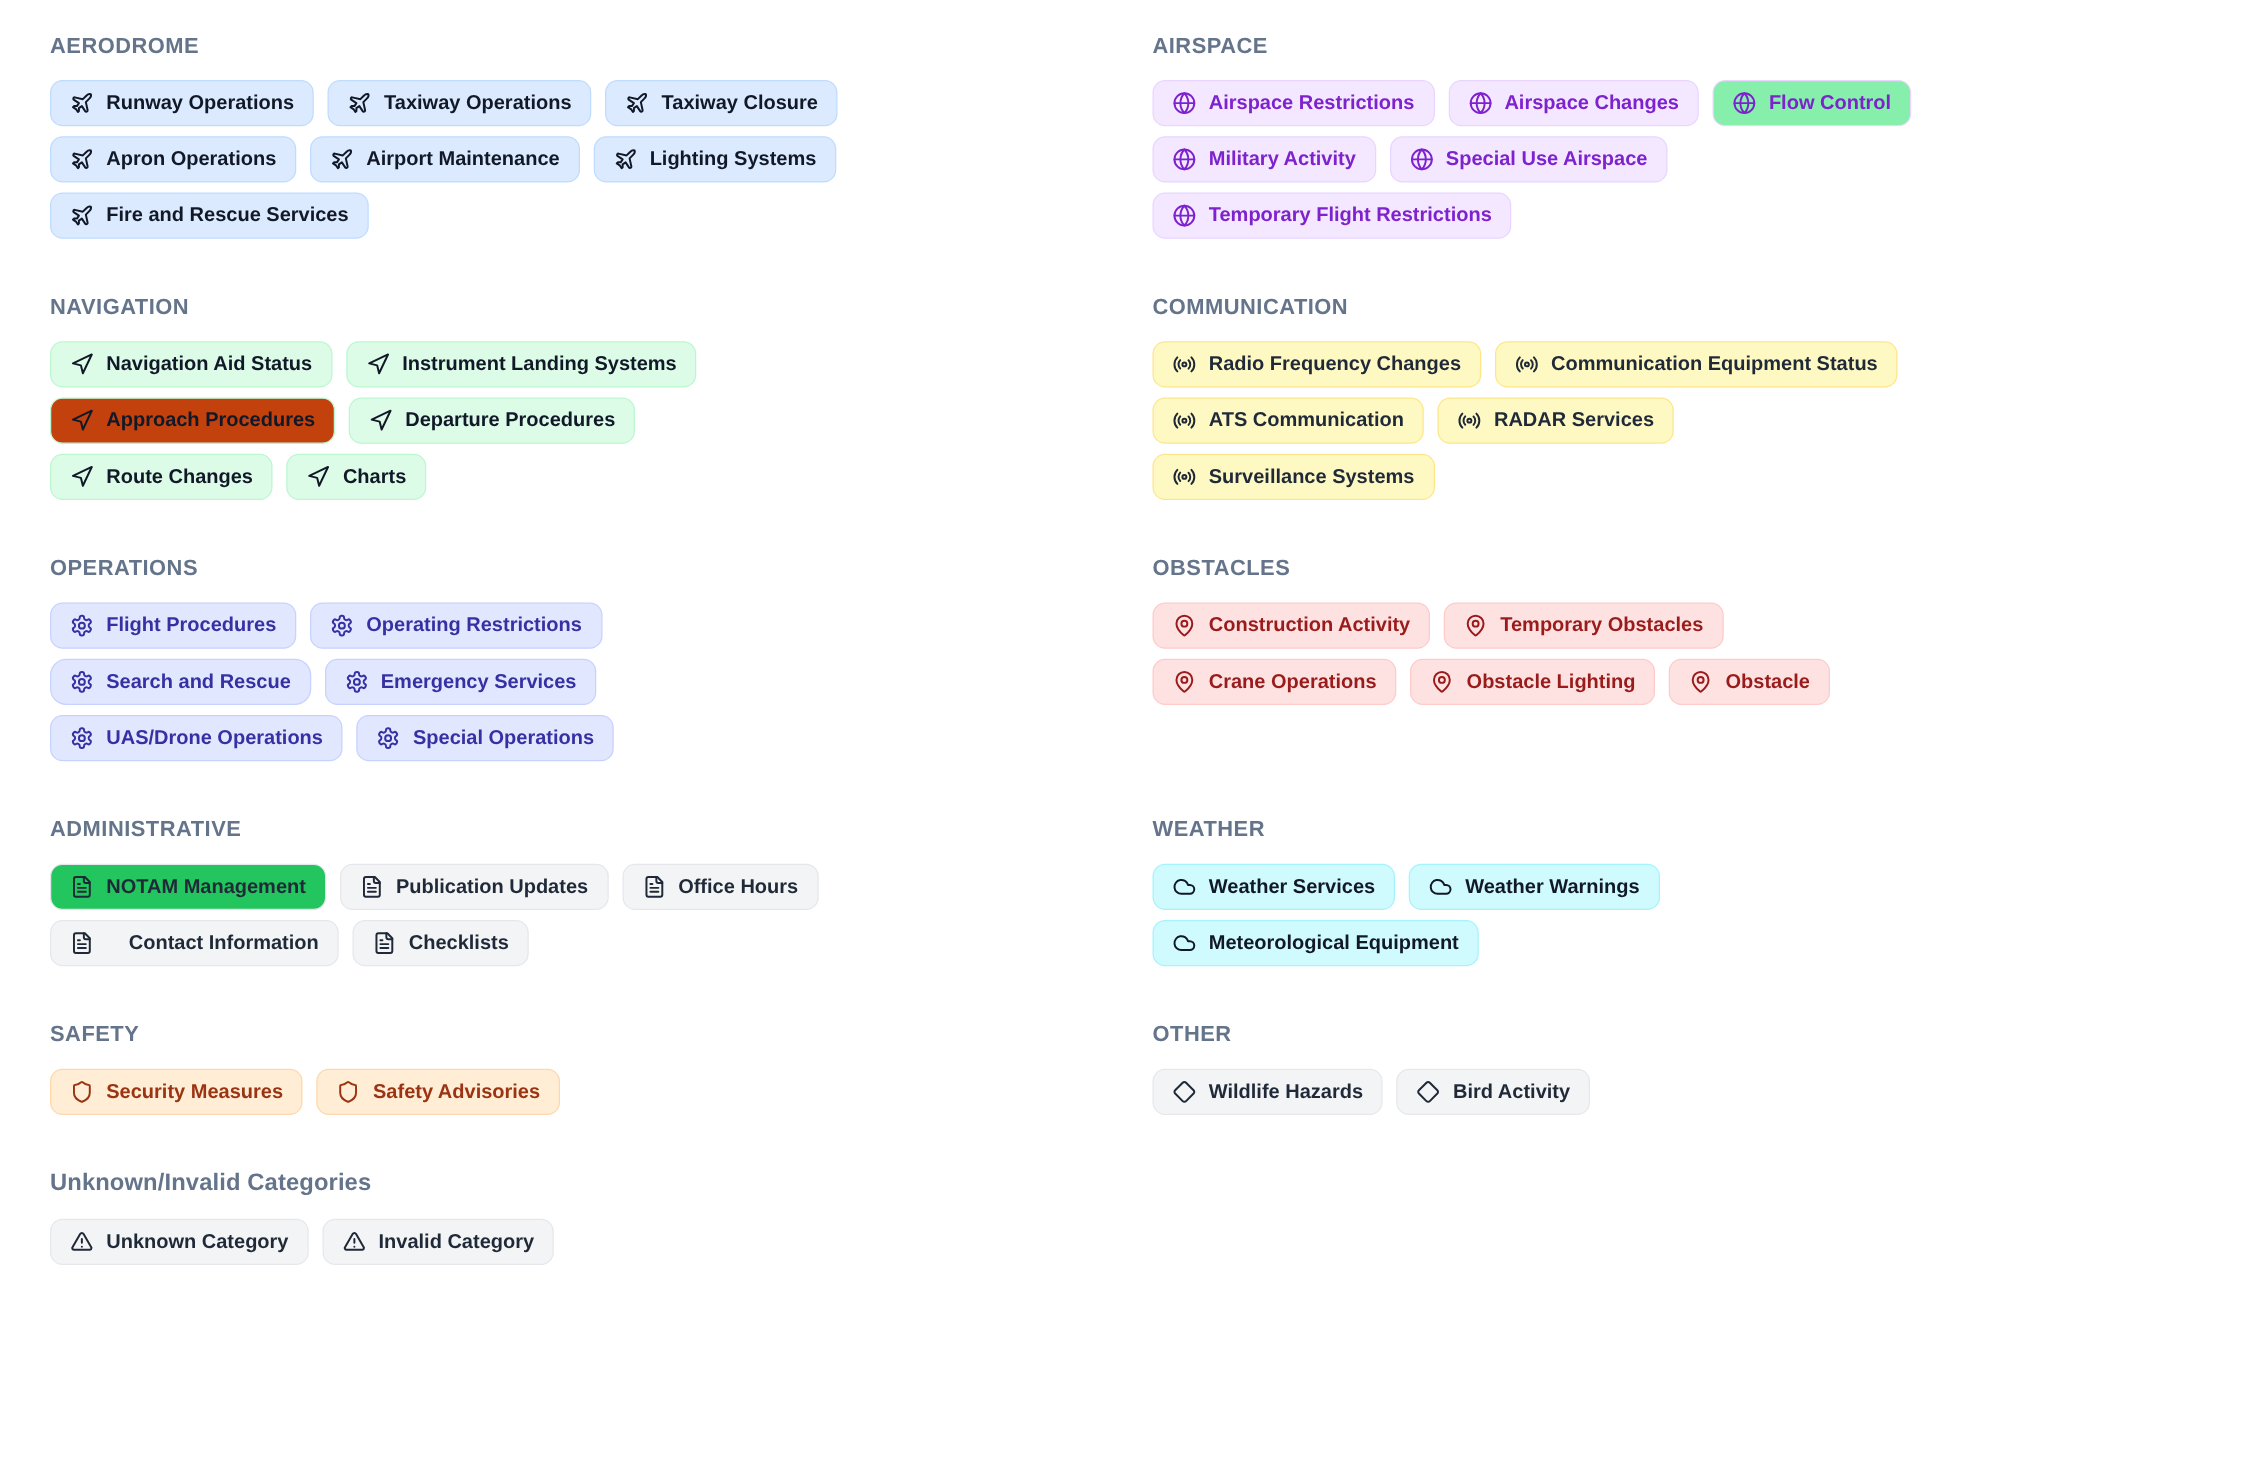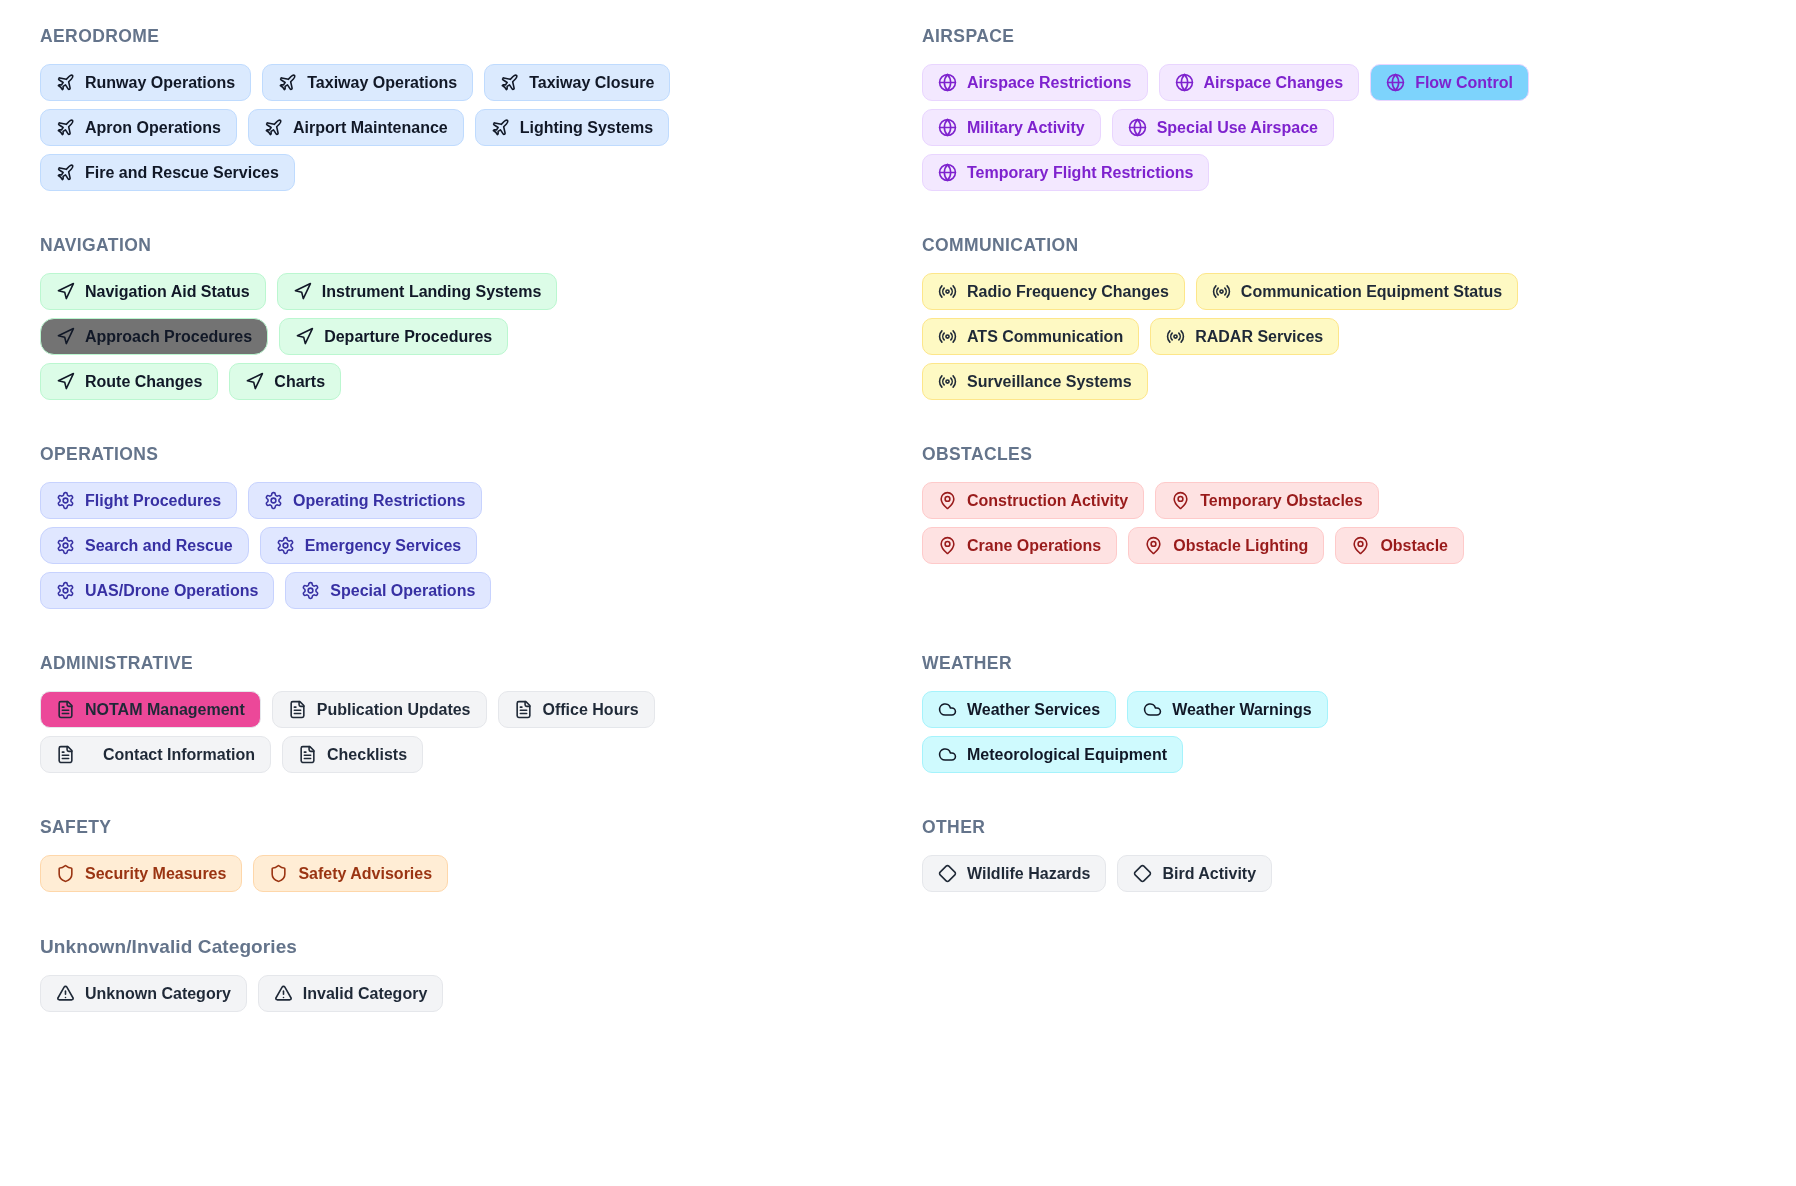--- a/index.html
+++ b/index.html
@@ -156,21 +156,21 @@
           <button class="chip" style="background: rgb(243, 232, 255); border-color: rgb(233, 213, 255); color: rgb(126, 34, 206);">
             <span class="icon">
               <svg viewBox="0 0 24 24" aria-hidden="true">
                 <circle cx="12" cy="12" r="10"></circle>
                 <path d="M12 2a14.5 14.5 0 0 0 0 20 14.5 14.5 0 0 0 0-20"></path>
                 <path d="M2 12h20"></path>
               </svg>
             </span>
             <span>Airspace Changes</span>
           </button>
-          <button class="chip" style="background: #7dd3fc; border-color: rgb(233, 213, 255); color: rgb(126, 34, 206);">
+          <button class="chip" style="background: #86efac; border-color: rgb(233, 213, 255); color: rgb(126, 34, 206);">
             <span class="icon">
               <svg viewBox="0 0 24 24" aria-hidden="true">
                 <circle cx="12" cy="12" r="10"></circle>
                 <path d="M12 2a14.5 14.5 0 0 0 0 20 14.5 14.5 0 0 0 0-20"></path>
                 <path d="M2 12h20"></path>
               </svg>
             </span>
             <span>Flow Control</span>
           </button>
         </div>
@@ -225,21 +225,21 @@
           <button class="chip" style="background: rgb(220, 252, 231); border-color: rgb(187, 247, 208); color: rgb(17, 24, 39);">
             <span class="icon">
               <svg viewBox="0 0 24 24" aria-hidden="true">
                 <polygon points="3 11 22 2 13 21 11 13 3 11"></polygon>
               </svg>
             </span>
             <span>Instrument Landing Systems</span>
           </button>
         </div>
         <div class="chip-row">
-          <button class="chip" style="background: #737373; border-color: rgb(187, 247, 208); color: rgb(17, 24, 39); border-radius: 14px;">
+          <button class="chip" style="background: #c2410c; border-color: rgb(187, 247, 208); color: rgb(17, 24, 39);">
             <span class="icon">
               <svg viewBox="0 0 24 24" aria-hidden="true">
                 <polygon points="3 11 22 2 13 21 11 13 3 11"></polygon>
               </svg>
             </span>
             <span>Approach Procedures</span>
           </button>
           <button class="chip" style="background: rgb(220, 252, 231); border-color: rgb(187, 247, 208); color: rgb(17, 24, 39);">
             <span class="icon">
               <svg viewBox="0 0 24 24" aria-hidden="true">
@@ -456,21 +456,21 @@
             </span>
             <span>Obstacle</span>
           </button>
         </div>
       </div>
     </section>
     <section>
       <h2 class="section-title" style="color: rgb(100, 116, 139);">ADMINISTRATIVE</h2>
       <div class="rows">
         <div class="chip-row">
-          <button class="chip" style="background: #ec4899; border-color: rgb(229, 231, 235); color: rgb(31, 41, 55);">
+          <button class="chip" style="background: #22c55e; border-color: rgb(229, 231, 235); color: rgb(31, 41, 55);">
             <span class="icon">
               <svg viewBox="0 0 24 24" aria-hidden="true">
                 <path d="M15 2H6a2 2 0 0 0-2 2v16a2 2 0 0 0 2 2h12a2 2 0 0 0 2-2V7Z"></path>
                 <path d="M14 2v4a2 2 0 0 0 2 2h4"></path>
                 <path d="M16 13H8"></path>
                 <path d="M16 17H8"></path>
                 <path d="M10 9H8"></path>
               </svg>
             </span>
             <span>NOTAM Management</span>

